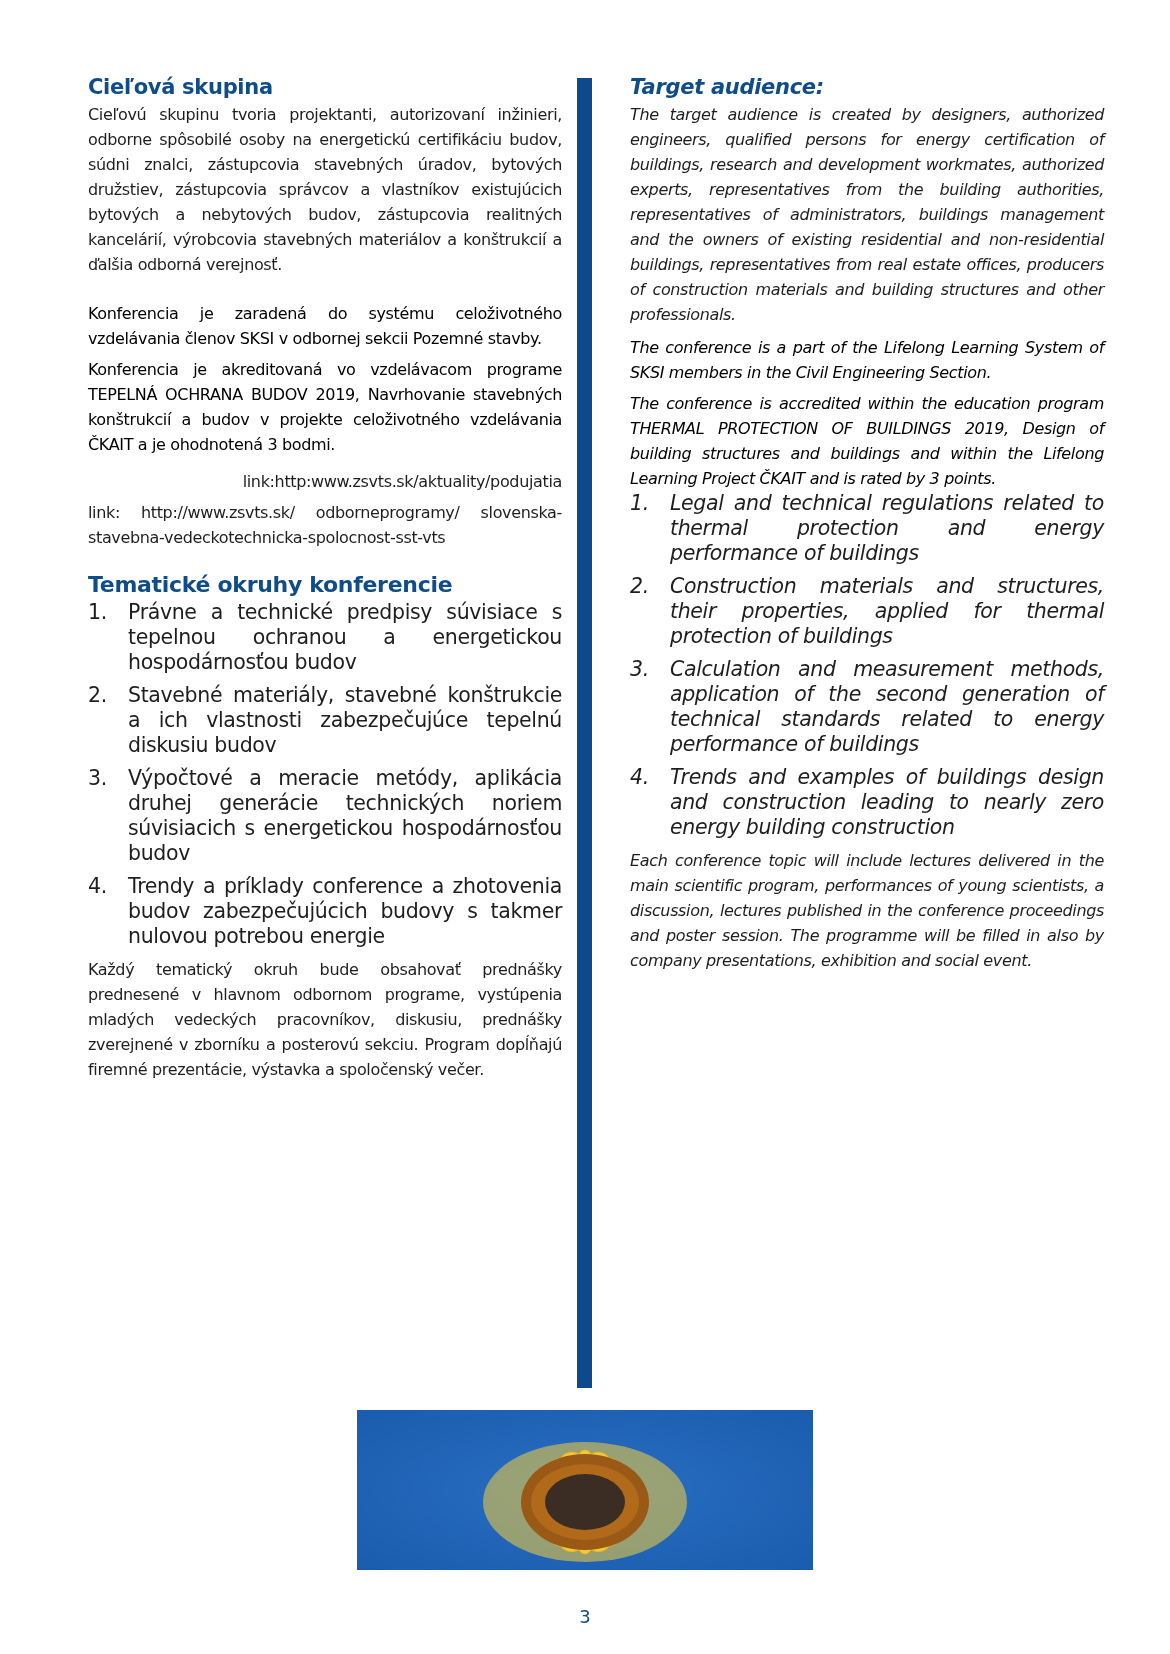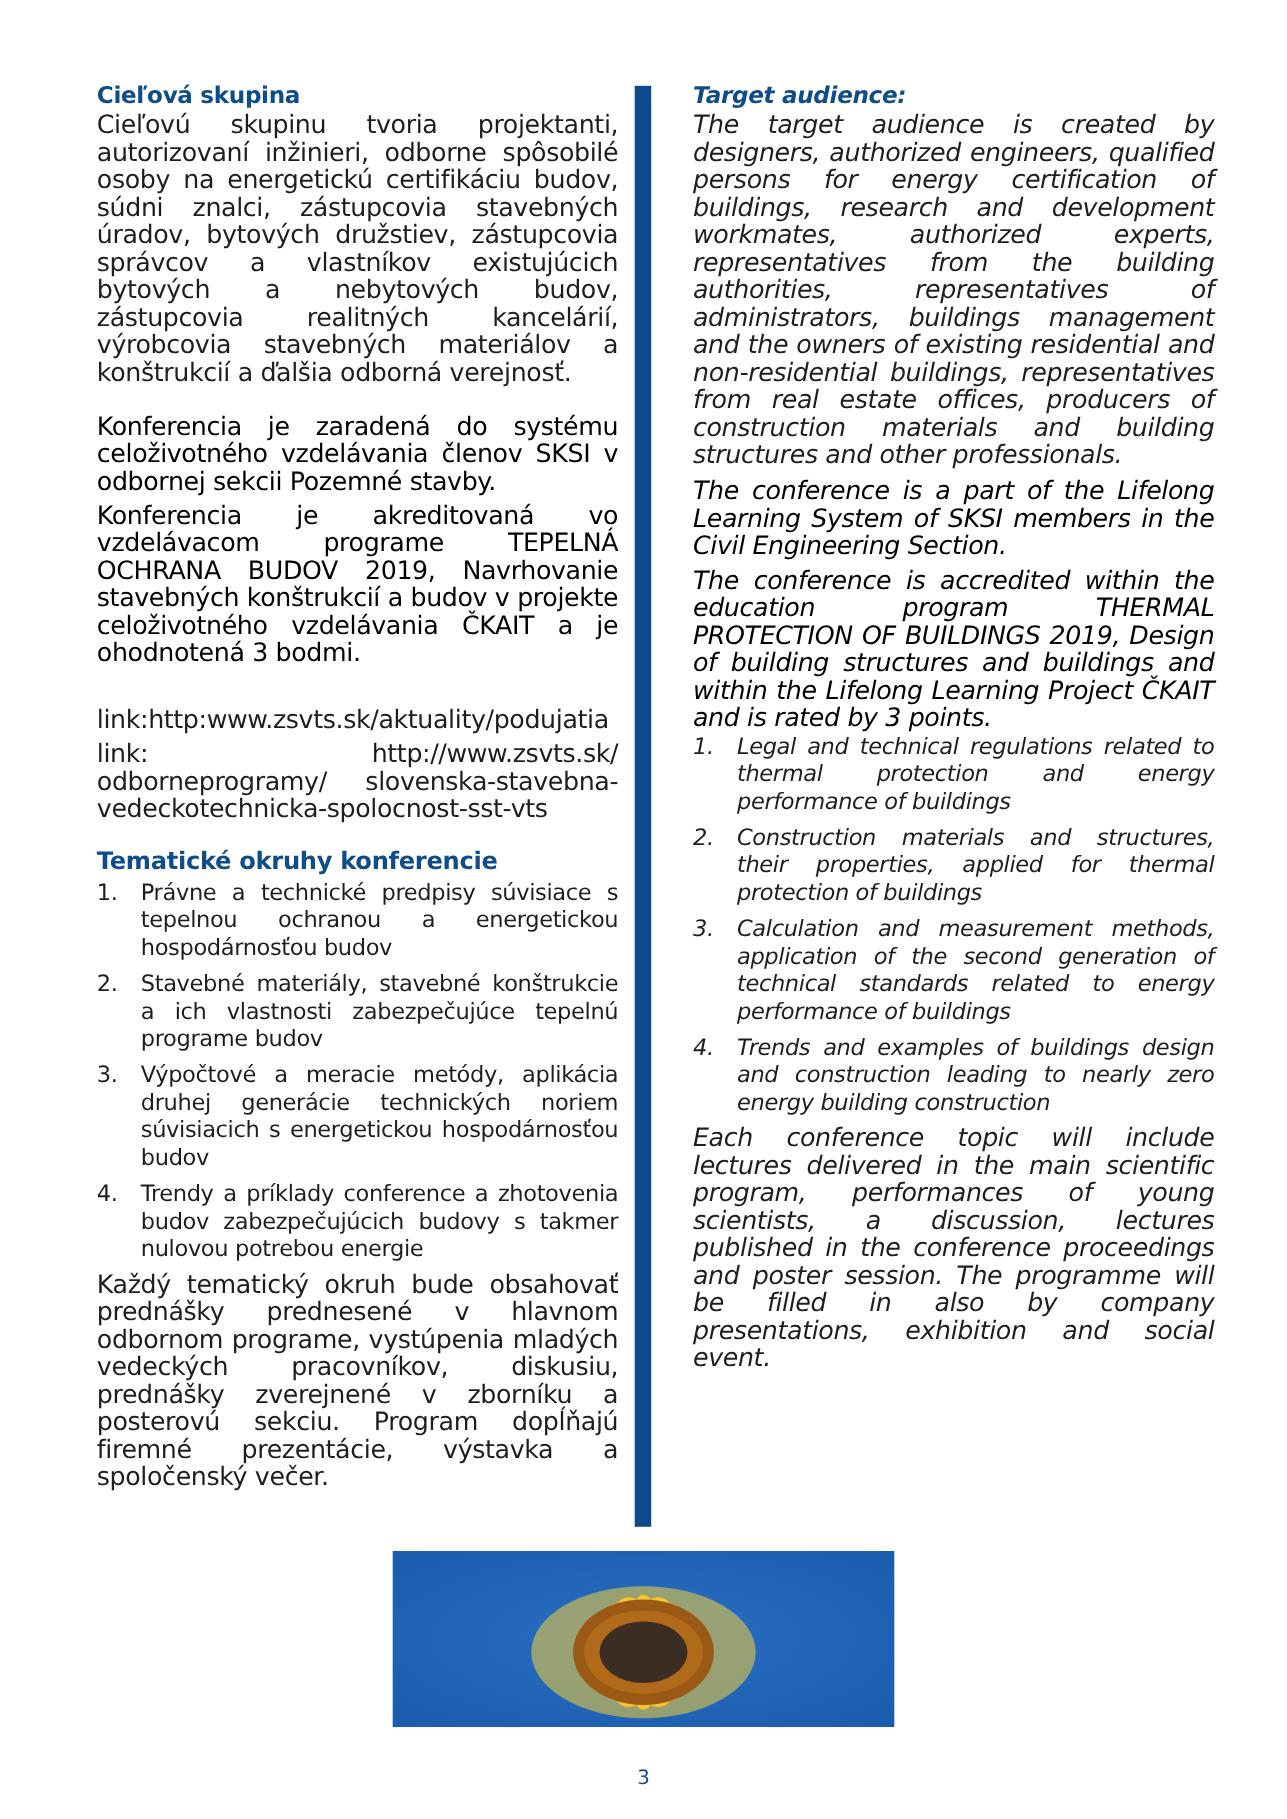--- a/index.html
+++ b/index.html
@@ -3,49 +3,49 @@
 <meta charset="utf-8">
 <style>
   html, body { margin: 0; padding: 0; background: #ffffff; }
   body { width: 1170px; height: 1654px; position: relative; overflow: hidden;
          font-family: "DejaVu Sans", sans-serif; color: #1e1e1e; }
   .col { position: absolute; top: 74px; }
   .col-left { left: 88px; width: 474px; }
   .col-right { left: 630px; width: 474px; }
   .h { color: #0f4c8a; font-weight: bold; font-size: 21px; line-height: 26px; margin: 0 0 2px 0; letter-spacing: -0.3px; }
   .col-right .h, .col-right p, .col-right li { font-style: italic; }
-  p { margin: 0; font-size: 23px; line-height: 25px; text-align: justify; letter-spacing: -0.35px; }
+  p { margin: 0; font-size: 16px; line-height: 25px; text-align: justify; letter-spacing: -0.35px; }
   .blue { color: #000000; }
   ol { margin: 0; padding: 0; list-style: none; }
   li { display: flex; font-size: 20.5px; line-height: 25px; letter-spacing: -0.35px; margin-bottom: 8px; }
   li .num { width: 40px; flex: none; }
   li .txt { flex: 1; text-align: justify; }
   .bar { position: absolute; left: 577px; top: 78px; width: 15px; height: 1310px; background: #0c4a8c; }
   .photo { position: absolute; left: 357px; top: 1410px; width: 456px; height: 160px; background: #1d64b8; overflow: hidden; }
   .pagenum { position: absolute; left: 0; width: 1170px; top: 1606px; text-align: center; color: #0f4c8a; font-size: 18px; }
 </style>
 </head>
 <body>
 
 <div class="col col-left">
   <h2 class="h">Cieľová skupina</h2>
   <p>Cieľovú skupinu tvoria projektanti, autorizovaní inžinieri, odborne spôsobilé osoby na energetickú certifikáciu budov, súdni znalci, zástupcovia stavebných úradov, bytových družstiev, zástupcovia správcov a vlastníkov existujúcich bytových a nebytových budov, zástupcovia realitných kancelárií, výrobcovia stavebných materiálov a konštrukcií a ďalšia odborná verejnosť.</p>
   <p class="blue" style="margin-top:24px">Konferencia je zaradená do systému celoživotného vzdelávania členov SKSI v odbornej sekcii Pozemné stavby.</p>
   <p class="blue" style="margin-top:6px">Konferencia je akreditovaná vo vzdelávacom programe TEPELNÁ OCHRANA BUDOV 2019, Navrhovanie stavebných konštrukcií a budov v projekte celoživotného vzdelávania ČKAIT a je ohodnotená 3 bodmi.</p>
-  <p style="margin-top:36px; text-align:left">link:http:www.zsvts.sk/aktuality/podujatia</p>
+  <p style="margin-top:12px; text-align:right">link:http:www.zsvts.sk/aktuality/podujatia</p>
   <p style="margin-top:6px">link: http://www.zsvts.sk/ odborneprogramy/ slovenska-stavebna-vedeckotechnicka-spolocnost-sst-vts</p>
   <h2 class="h" style="margin-top:22px; font-size:22px">Tematické okruhy konferencie</h2>
   <ol>
     <li>
         <span class="num">1.</span>
         <span class="txt">Právne a technické predpisy súvisiace s tepelnou ochranou a energetickou hospodárnosťou budov</span>
       </li>
     <li>
         <span class="num">2.</span>
-        <span class="txt">Stavebné materiály, stavebné konštrukcie a ich vlastnosti zabezpečujúce tepelnú programe budov</span>
+        <span class="txt">Stavebné materiály, stavebné konštrukcie a ich vlastnosti zabezpečujúce tepelnú diskusiu budov</span>
       </li>
     <li>
         <span class="num">3.</span>
         <span class="txt">Výpočtové a meracie metódy, aplikácia druhej generácie technických noriem súvisiacich s energetickou hospodárnosťou budov</span>
       </li>
     <li>
         <span class="num">4.</span>
         <span class="txt">Trendy a príklady conference a zhotovenia budov zabezpečujúcich budovy s takmer nulovou potrebou energie</span>
       </li>
   </ol>

